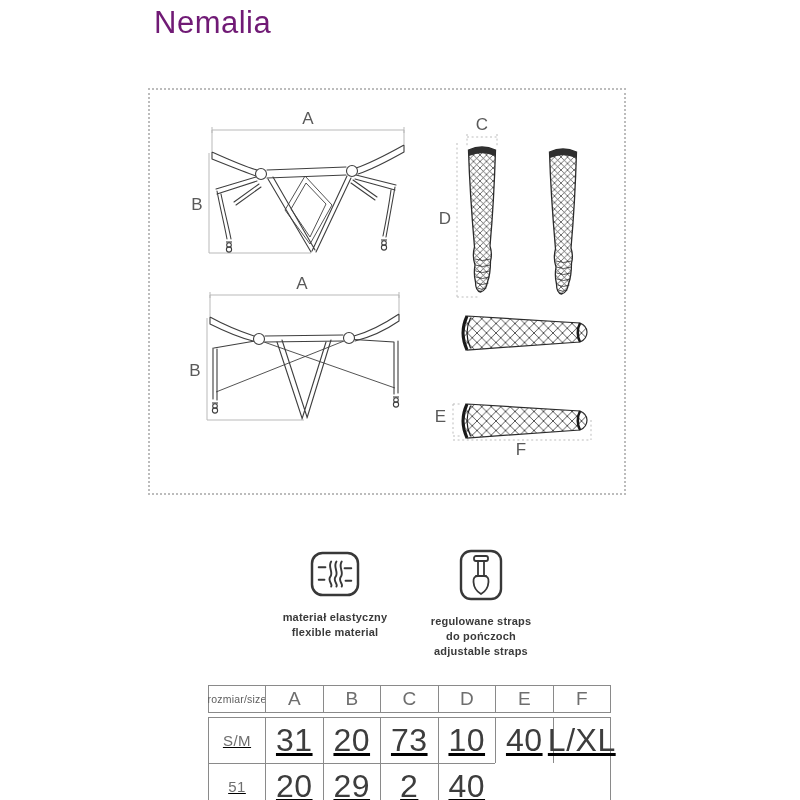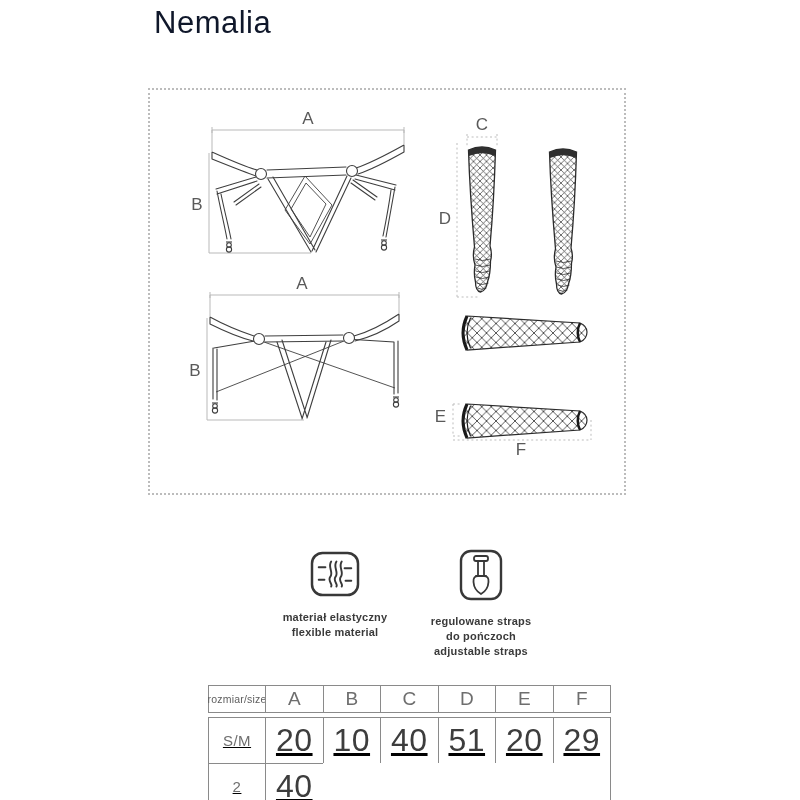--- a/index.html
+++ b/index.html
@@ -1,21 +1,21 @@
 <!DOCTYPE html>
 <html><head>
 <meta charset="utf-8">
 <style>
   html,body{margin:0;padding:0;background:#fff;}
   body{width:800px;height:800px;position:relative;font-family:"Liberation Sans",sans-serif;overflow:hidden;}
 
   .page-title{
     position:absolute;left:154px;top:5px;
     font-size:31px;font-weight:normal;letter-spacing:.5px;
-    color:#0f172a;margin:0;
+    color:#701a75;margin:0;
   }
 
   .panel{
     position:absolute;left:148px;top:88px;width:478px;height:407px;
     border:2px dotted #bcbcbc;box-sizing:border-box;
   }
   .panel svg{display:block;}
 
   svg text{font-family:"Liberation Sans",sans-serif;}
   .dim-label{font-size:17px;fill:#5a5a5a;}
@@ -180,22 +180,25 @@
     <div class="cell">rozmiar/size</div>
     <div class="cell">A</div>
     <div class="cell">B</div>
     <div class="cell">C</div>
     <div class="cell">D</div>
     <div class="cell">E</div>
     <div class="cell">F</div>
   </div>
   <div class="t-body">
     <div class="cell">S/M</div>
+    <div class="cell">31</div>
     <div class="cell">20</div>
+    <div class="cell">73</div>
     <div class="cell">10</div>
     <div class="cell">40</div>
+    <div class="cell">L/XL</div>
     <div class="cell">51</div>
     <div class="cell">20</div>
     <div class="cell">29</div>
     <div class="cell">2</div>
     <div class="cell">40</div>
   </div>
 </div>
 
 </body></html>

